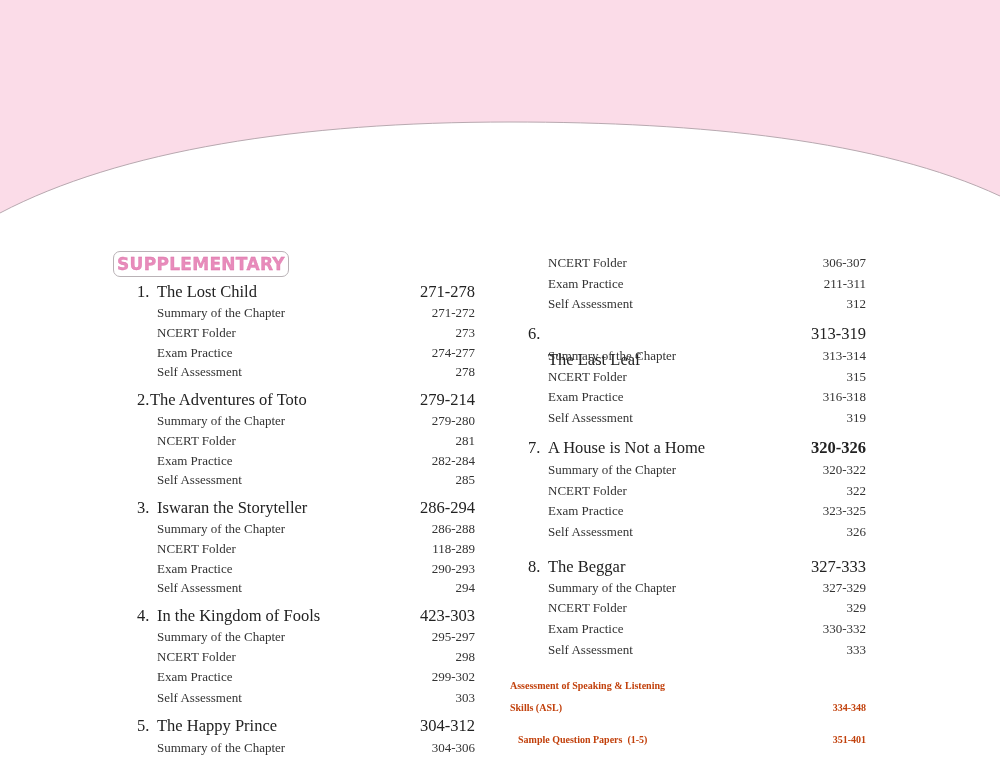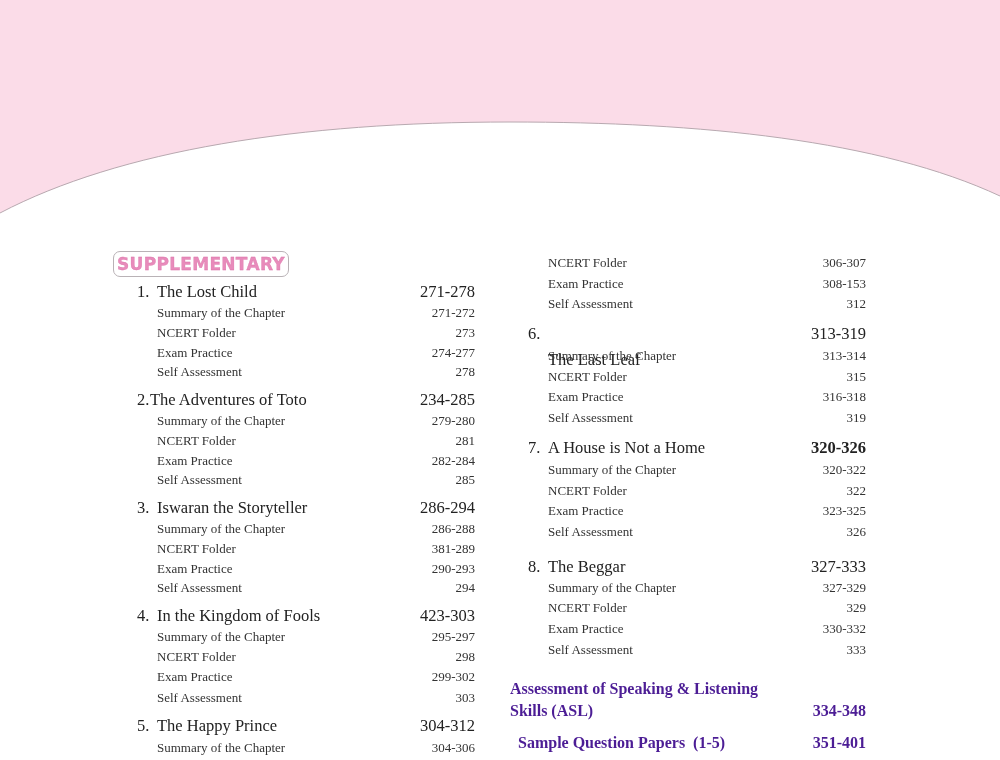--- a/index.html
+++ b/index.html
@@ -17,21 +17,21 @@
     font-size: 17px; letter-spacing: 0.3px; color: #e88bbb;
     display: flex; align-items: center; justify-content: center;
     -webkit-text-stroke: 0.3px #d970a6;
   }
   .row { position: absolute; display: block; white-space: nowrap; }
   .chap .num, .chap .title, .chap .pages { font-size: 16.5px; color: #222; }
   .sub .title, .sub .pages { font-size: 13px; color: #333; }
   .num { position: absolute; }
   .title { position: absolute; }
   .pages { position: absolute; text-align: right; }
-  .extra .title, .extra .pages { font-size: 16px; font-weight: bold; color: #4c1d95; }
+  .extra .title, .extra .pages { font-size: 10px; font-weight: bold; color: #c2410c; }
 </style>
 </head>
 <body>
 
 <svg class="bg" viewBox="0 0 1000 260" width="1000" height="260">
   <path d="M0,0 L1000,0 L1000,196 C880,140 700,122 510,122 C300,122 120,150 0,213 Z" fill="#fbdce8"></path>
   <path d="M0,213 C120,150 300,122 510,122 C700,122 880,140 1000,196" fill="none" stroke="#b8a9b0" stroke-width="1"></path>
 </svg>
 
 <div class="badge">SUPPLEMENTARY</div>
@@ -54,21 +54,21 @@
   <span class="pages" style="right:525px;">274-277</span>
 </div>
 <div class="row sub" style="top:364px;left:0;width:1000px;">
   <span class="title" style="left:157px;">Self Assessment</span>
   <span class="pages" style="right:525px;">278</span>
 </div>
 
 <div class="row chap" style="top:390px;left:0;width:1000px;">
   <span class="num" style="left:137px;">2.</span>
   <span class="title" style="left:150px;">The Adventures of Toto</span>
-  <span class="pages" style="right:525px;">234-285</span>
+  <span class="pages" style="right:525px;">279-214</span>
 </div>
 <div class="row sub" style="top:413px;left:0;width:1000px;">
   <span class="title" style="left:157px;">Summary of the Chapter</span>
   <span class="pages" style="right:525px;">279-280</span>
 </div>
 <div class="row sub" style="top:433px;left:0;width:1000px;">
   <span class="title" style="left:157px;">NCERT Folder</span>
   <span class="pages" style="right:525px;">281</span>
 </div>
 <div class="row sub" style="top:453px;left:0;width:1000px;">
@@ -84,21 +84,21 @@
   <span class="num" style="left:137px;">3.</span>
   <span class="title" style="left:157px;">Iswaran the Storyteller</span>
   <span class="pages" style="right:525px;">286-294</span>
 </div>
 <div class="row sub" style="top:521px;left:0;width:1000px;">
   <span class="title" style="left:157px;">Summary of the Chapter</span>
   <span class="pages" style="right:525px;">286-288</span>
 </div>
 <div class="row sub" style="top:541px;left:0;width:1000px;">
   <span class="title" style="left:157px;">NCERT Folder</span>
-  <span class="pages" style="right:525px;">381-289</span>
+  <span class="pages" style="right:525px;">118-289</span>
 </div>
 <div class="row sub" style="top:561px;left:0;width:1000px;">
   <span class="title" style="left:157px;">Exam Practice</span>
   <span class="pages" style="right:525px;">290-293</span>
 </div>
 <div class="row sub" style="top:580px;left:0;width:1000px;">
   <span class="title" style="left:157px;">Self Assessment</span>
   <span class="pages" style="right:525px;">294</span>
 </div>
 
@@ -133,21 +133,21 @@
   <span class="title" style="left:157px;">Summary of the Chapter</span>
   <span class="pages" style="right:525px;">304-306</span>
 </div>
 
 <div class="row sub" style="top:255px;left:0;width:1000px;">
   <span class="title" style="left:548px;">NCERT Folder</span>
   <span class="pages" style="right:134px;">306-307</span>
 </div>
 <div class="row sub" style="top:276px;left:0;width:1000px;">
   <span class="title" style="left:548px;">Exam Practice</span>
-  <span class="pages" style="right:134px;">308-153</span>
+  <span class="pages" style="right:134px;">211-311</span>
 </div>
 <div class="row sub" style="top:296px;left:0;width:1000px;">
   <span class="title" style="left:548px;">Self Assessment</span>
   <span class="pages" style="right:134px;">312</span>
 </div>
 
 <div class="row chap" style="top:324px;left:0;width:1000px;">
   <span class="num" style="left:528px;">6.</span>
   <span class="title" style="left:548px;margin-top:26px;">The Last Leaf</span>
   <span class="pages" style="right:134px;">313-319</span>

